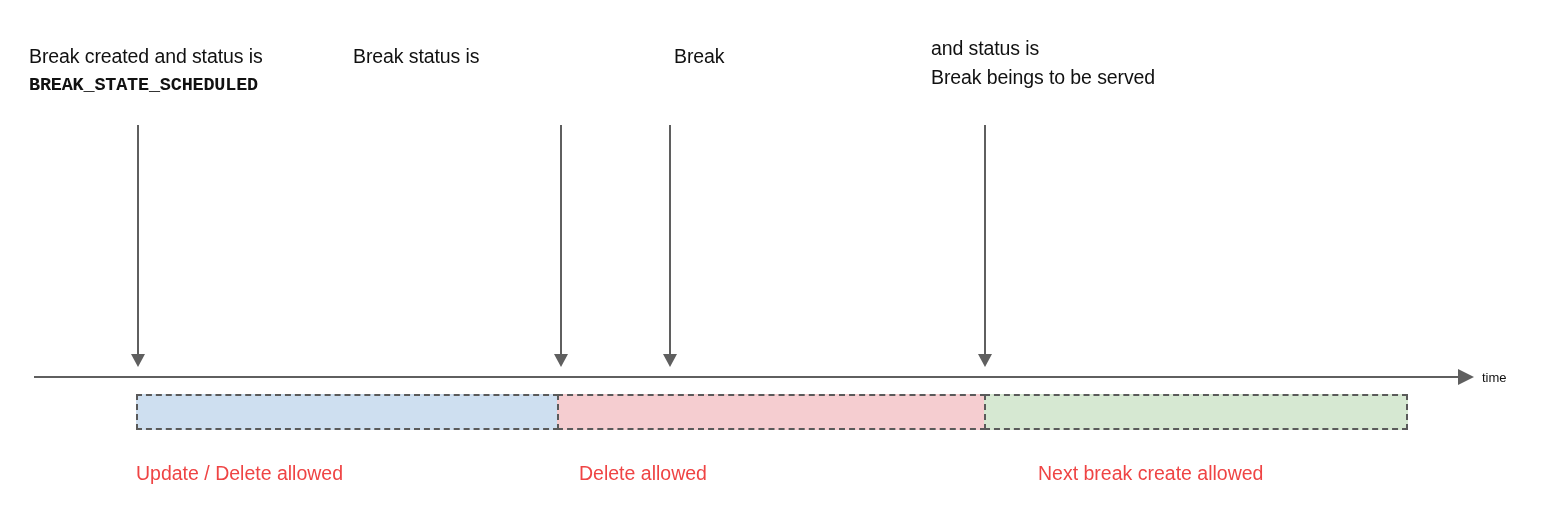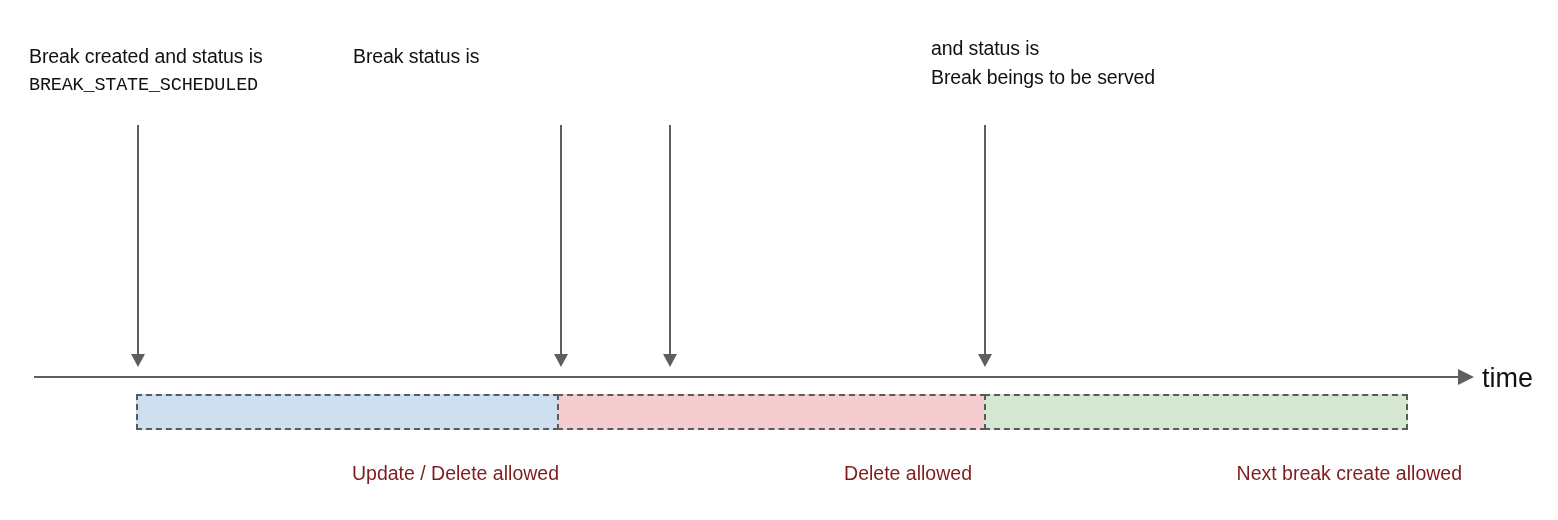--- a/index.html
+++ b/index.html
@@ -31,20 +31,21 @@
   .event-label .line-sans {
     display: block;
     font-family: "Liberation Sans", sans-serif;
     letter-spacing: -0.1px;
   }
   .event-label .line-mono {
     display: block;
     font-family: "Liberation Mono", "DejaVu Sans Mono", monospace;
     font-size: 18.5px;
     letter-spacing: -0.2px;
+    font-weight: bold;
   }
 
   #label-scheduled   { left: 29px;  top: 42px; }
   #label-decisioned  { left: 353px; top: 42px; }
   #label-expected    { left: 674px; top: 42px; }
   #label-completed   { left: 931px; top: 34px; }
 
   
   .marker-arrow {
     position: absolute;
@@ -88,21 +89,21 @@
     width: 0;
     height: 0;
     border-top: 8px solid transparent;
     border-bottom: 8px solid transparent;
     border-left: 16px solid #5f5f5f;
   }
   #time-axis-label {
     position: absolute;
     left: 1482px;
     top: 365px;
-    font-size: 27px;
+    font-size: 13px;
     line-height: 26px;
     color: #111111;
   }
 
   
   .phase-bar {
     position: absolute;
     top: 394px;
     height: 36px;
     box-sizing: border-box;
@@ -111,43 +112,44 @@
   #bar-scheduled  { left: 136px; width: 423px; }
   #bar-decisioned { left: 557px; width: 429px; }
   #bar-completed  { left: 984px; width: 424px; }
 
   
   .phase-caption {
     position: absolute;
     top: 459px;
     font-size: 19.5px;
     line-height: 28px;
-    color: #7f1d1d;
-    text-align: right;
+    color: #ef4444;
+    text-align: left;
     white-space: nowrap;
   }
   #caption-scheduled  { left: 136px; width: 423px; }
-  #caption-decisioned { left: 543px; width: 429px; }
+  #caption-decisioned { left: 579px; width: 429px; }
   #caption-completed  { left: 1038px; width: 424px; }
 </style>
 </head>
 <body>
 
 <div id="diagram">
 
   <div class="event-label" id="label-scheduled">
     <span class="line-sans">Break created and status is</span>
     <span class="line-mono">BREAK_STATE_SCHEDULED</span>
   </div>
 
   <div class="event-label" id="label-decisioned">
     <span class="line-sans">Break status is</span>
   </div>
 
   <div class="event-label" id="label-expected">
+    <span class="line-sans">Break</span>
   </div>
 
   <div class="event-label" id="label-completed">
     <span class="line-sans">and status is</span>
     <span class="line-sans">Break beings to be served</span>
   </div>
 
   <div class="marker-arrow" id="arrow-scheduled">
     <div class="stem" style="height: 229px; background: rgb(95, 95, 95);"></div>
     <div class="head" style="top: 229px; border-top-color: rgb(95, 95, 95);"></div>

